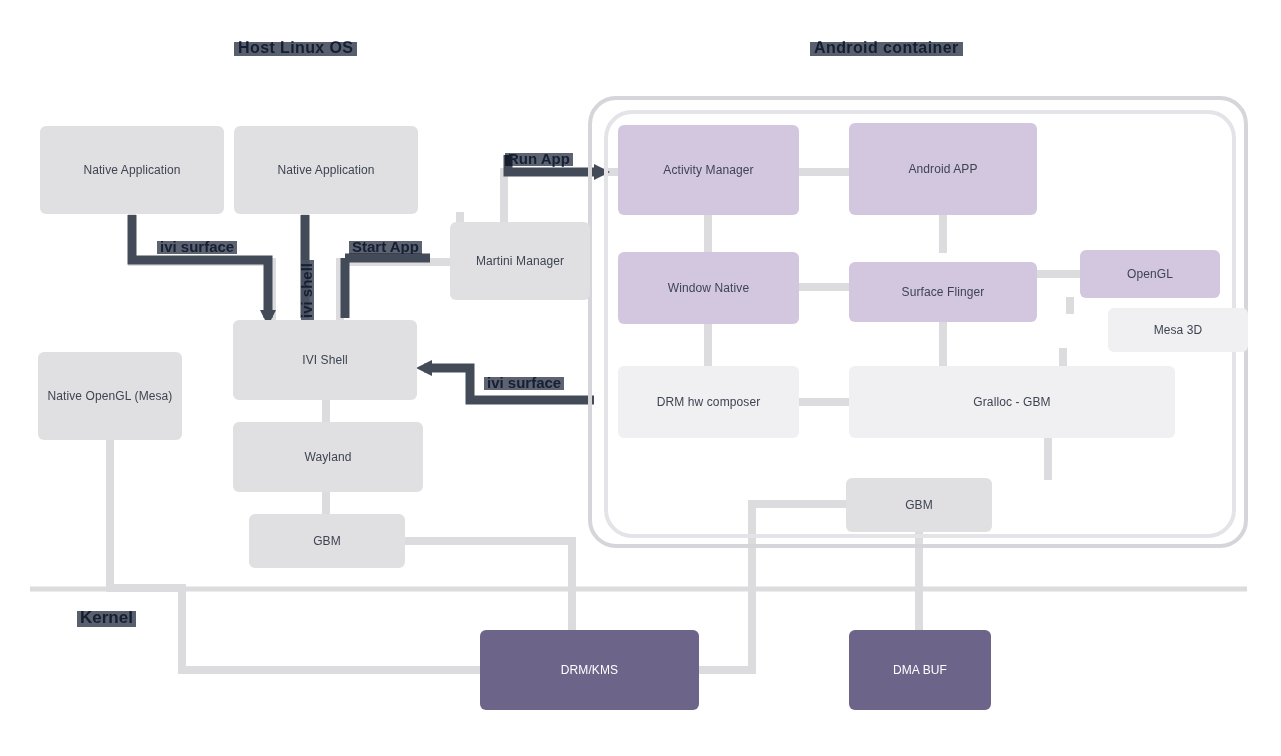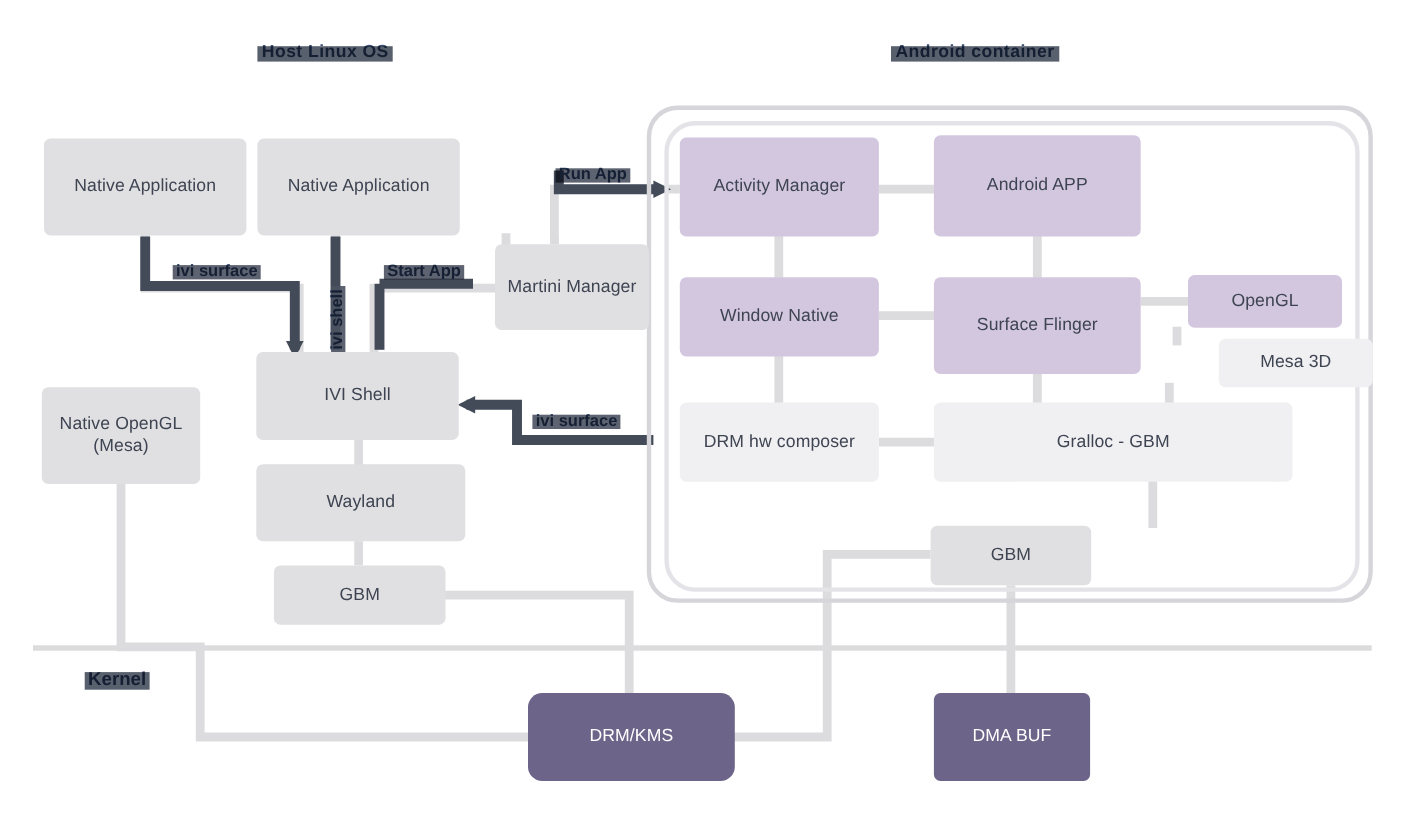--- a/index.html
+++ b/index.html
@@ -15,21 +15,21 @@
   #canvas{position:absolute;inset:0;width:1281px;height:756px;}
   .svg-layer{position:absolute;left:0;top:0;width:1281px;height:756px;pointer-events:none;}
 
   
   .node{
     position:absolute;
     box-sizing:border-box;
     display:flex;align-items:center;justify-content:center;
     text-align:center;
     border-radius:6px;
-    font-size:16px;
+    font-size:12px;
     line-height:1.22;
     letter-spacing:.1px;
     color:#3e4452;
     padding:4px 8px;
   }
   .n-gray   {background:#e0e0e2;}
   .n-lgray  {background:#f0f0f2;}
   .n-purple {background:#d3c7e0;}
   .n-dark   {background:#6d6489;color:#ffffff;}
 
@@ -206,29 +206,29 @@
   <div class="node n-gray" style="left:233px;top:422px;width:190px;height:70px;">Wayland</div>
 
   <div class="node n-gray" style="left:249px;top:514px;width:156px;height:54px;">GBM</div>
 
   <div class="node n-purple" style="left:618px;top:125px;width:181px;height:90px;">Activity Manager</div>
 
   <div class="node n-purple" style="left:849px;top:123px;width:188px;height:92px;">Android APP</div>
 
   <div class="node n-purple" style="left:618px;top:252px;width:181px;height:72px;">Window Native</div>
 
-  <div class="node n-purple" style="left:849px;top:252px;width:188px;height:88px;">Surface Flinger</div>
+  <div class="node n-purple" style="left:849px;top:262px;width:188px;height:60px;">Surface Flinger</div>
 
   <div class="node n-purple" style="left:1080px;top:250px;width:140px;height:48px;">OpenGL</div>
 
   <div class="node n-lgray" style="left:1108px;top:308px;width:140px;height:44px;">Mesa 3D</div>
 
   <div class="node n-lgray" style="left:618px;top:366px;width:181px;height:72px;">DRM hw composer</div>
 
   <div class="node n-lgray" style="left:849px;top:366px;width:326px;height:72px;">Gralloc - GBM</div>
 
   <div class="node n-gray" style="left:846px;top:478px;width:146px;height:54px;">GBM</div>
 
-  <div class="node n-dark" style="left:480px;top:630px;width:188px;height:80px;border-radius:13px;">DRM/KMS</div>
+  <div class="node n-dark" style="left:480px;top:630px;width:219px;height:80px;">DRM/KMS</div>
 
   <div class="node n-dark" style="left:849px;top:630px;width:142px;height:80px;">DMA BUF</div>
 
 </div>
 
 </body></html>

